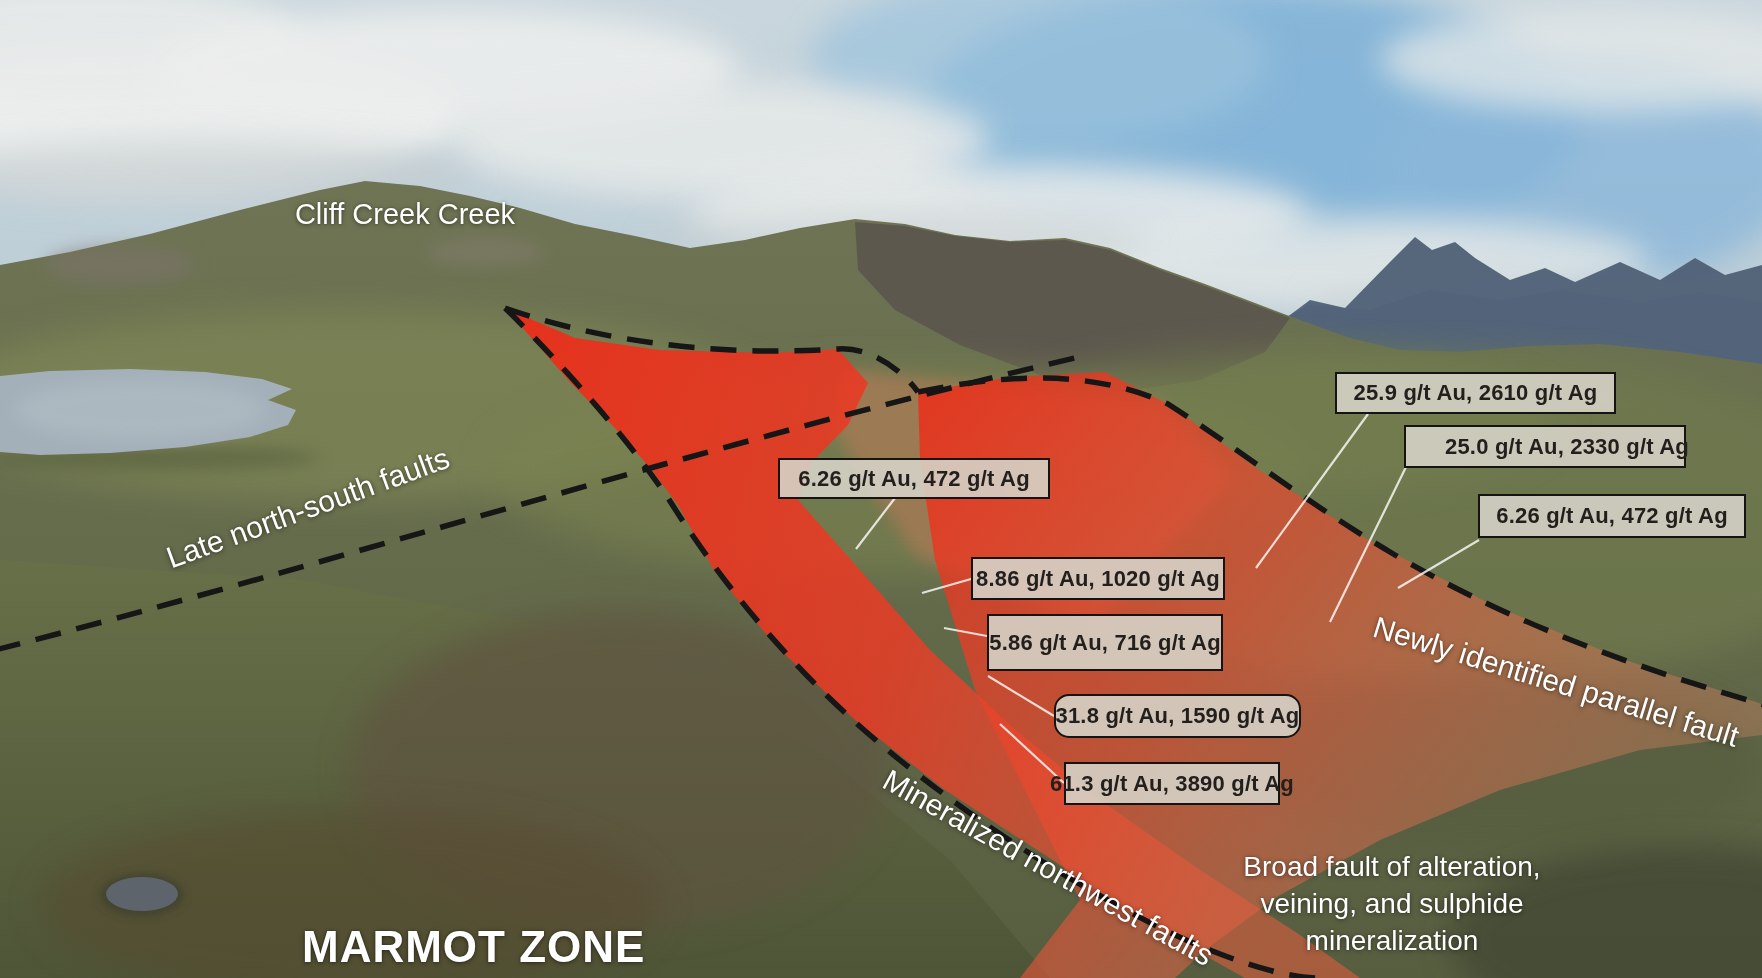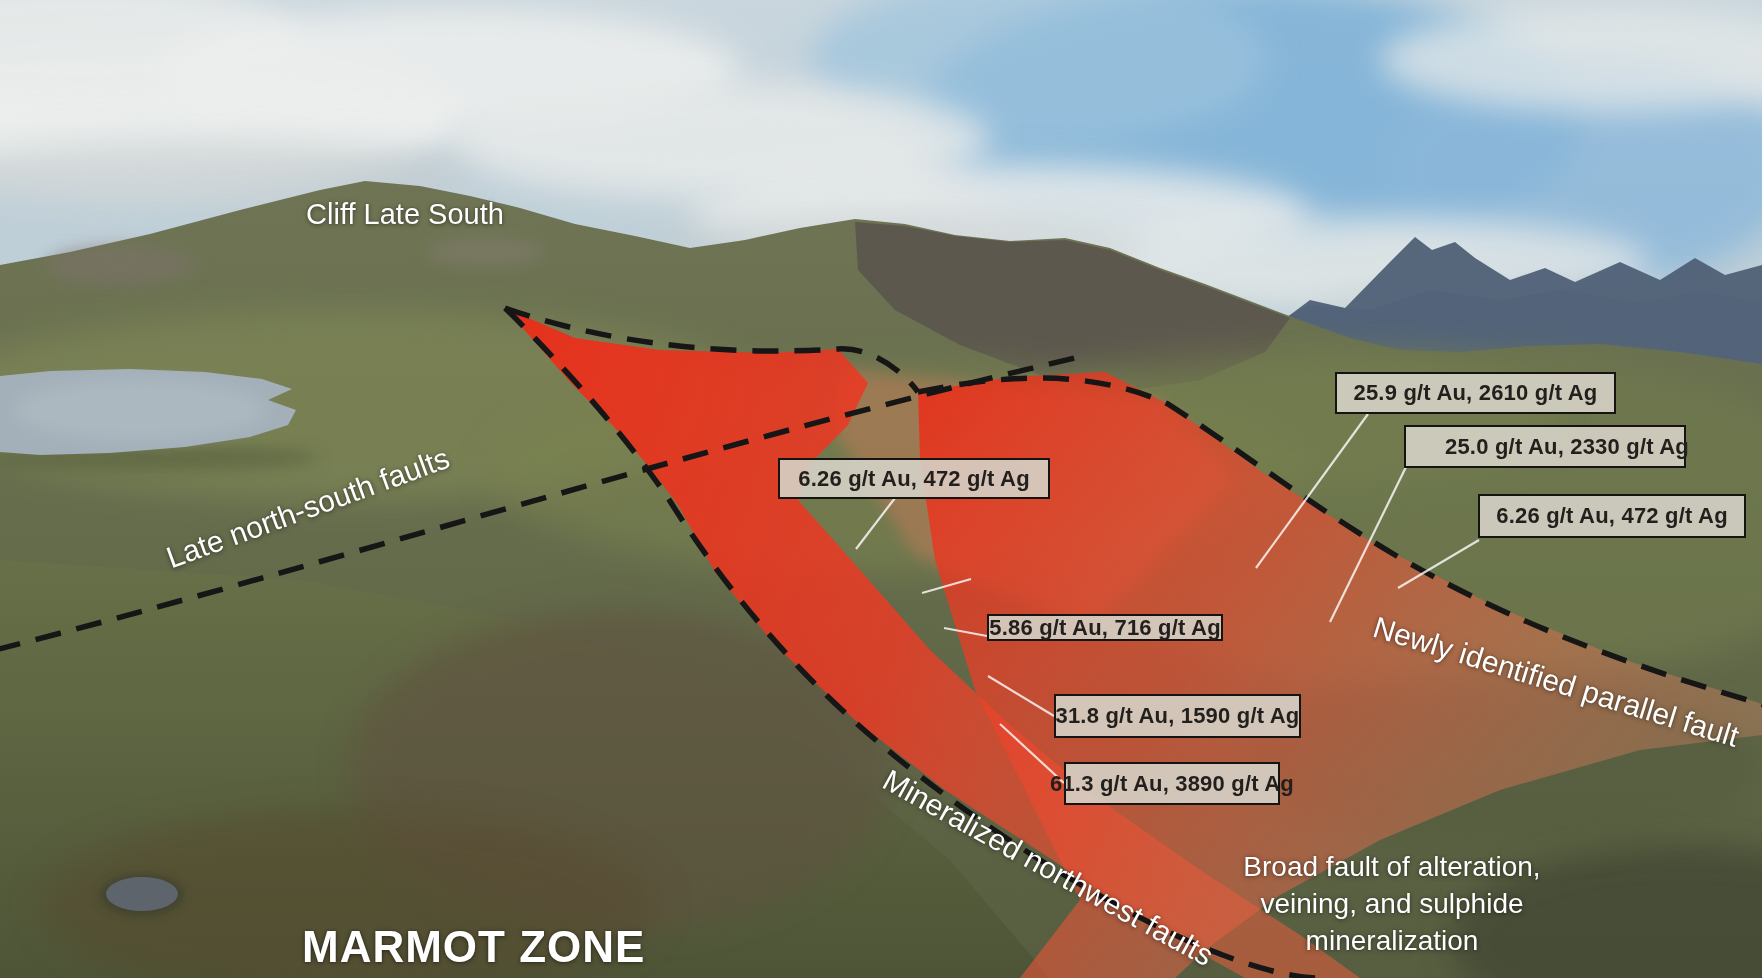--- a/index.html
+++ b/index.html
@@ -11,22 +11,22 @@
   
   .assay{
     position:absolute;display:flex;align-items:center;justify-content:center;
     background:rgba(213,209,199,0.90);
     border:2.5px solid #161412;
     color:#221f1c;font-weight:700;font-size:22px;white-space:nowrap;
     box-sizing:border-box;letter-spacing:.2px;text-align:center;
   }
   .a1{left:778px;top:458px;width:272px;height:41px;}
   .a2{left:971px;top:557px;width:254px;height:43px;}
-  .a3{left:987px;top:614px;width:236px;height:27px;}
-  .a4{left:1054px;top:694px;width:247px;height:44px;}
+  .a3{left:987px;top:614px;width:236px;height:57px;}
+  .a4{left:1054px;top:694px;width:247px;height:44px;border-radius:15px;}
   .a5{left:1064px;top:762px;width:216px;height:43px;}
   .a6{left:1335px;top:372px;width:281px;height:42px;}
   .a7{left:1404px;top:425px;width:282px;height:43px;padding-left:44px;}
   .a8{left:1478px;top:494px;width:268px;height:44px;}
   
   .anno{
     position:absolute;color:#ffffff;white-space:nowrap;
     text-shadow:0 1px 5px rgba(0,0,0,.45), 0 0 2px rgba(0,0,0,.25);
   }
   .peak{left:405px;top:214px;transform:translate(-50%,-50%);font-size:29px;}
@@ -151,32 +151,33 @@
       <line x1="971" y1="579" x2="922" y2="593"></line>
       <line x1="987" y1="636" x2="944" y2="628"></line>
       <line x1="1054" y1="716" x2="988" y2="676"></line>
       <line x1="1064" y1="783" x2="1000" y2="724"></line>
       <line x1="1368" y1="414" x2="1256" y2="568"></line>
       <line x1="1406" y1="467" x2="1330" y2="622"></line>
       <line x1="1479" y1="540" x2="1398" y2="588"></line>
     </g>
   </svg>
 
-  <div class="anno peak">Cliff Late South</div>
+  <div class="anno peak">Cliff Creek Creek</div>
   <div class="anno zone">MARMOT ZONE</div>
   <div class="anno fault-label f-latens">Late north-south faults</div>
   <div class="anno fault-label f-nw">Mineralized northwest faults</div>
   <div class="anno fault-label f-par">Newly identified parallel fault</div>
   <div class="anno note">
     <div>Broad fault of alteration,</div>
     <div>veining, and sulphide</div>
     <div>mineralization</div>
   </div>
 
   <div class="assay a1">6.26 g/t Au, 472 g/t Ag</div>
+  <div class="assay a2">8.86 g/t Au, 1020 g/t Ag</div>
   <div class="assay a3">5.86 g/t Au, 716 g/t Ag</div>
   <div class="assay a4">31.8 g/t Au, 1590 g/t Ag</div>
   <div class="assay a5">61.3 g/t Au, 3890 g/t Ag</div>
   <div class="assay a6">25.9 g/t Au, 2610 g/t Ag</div>
   <div class="assay a7">25.0 g/t Au, 2330 g/t Ag</div>
   <div class="assay a8">6.26 g/t Au, 472 g/t Ag</div>
 
 </div>
 
 </body></html>

